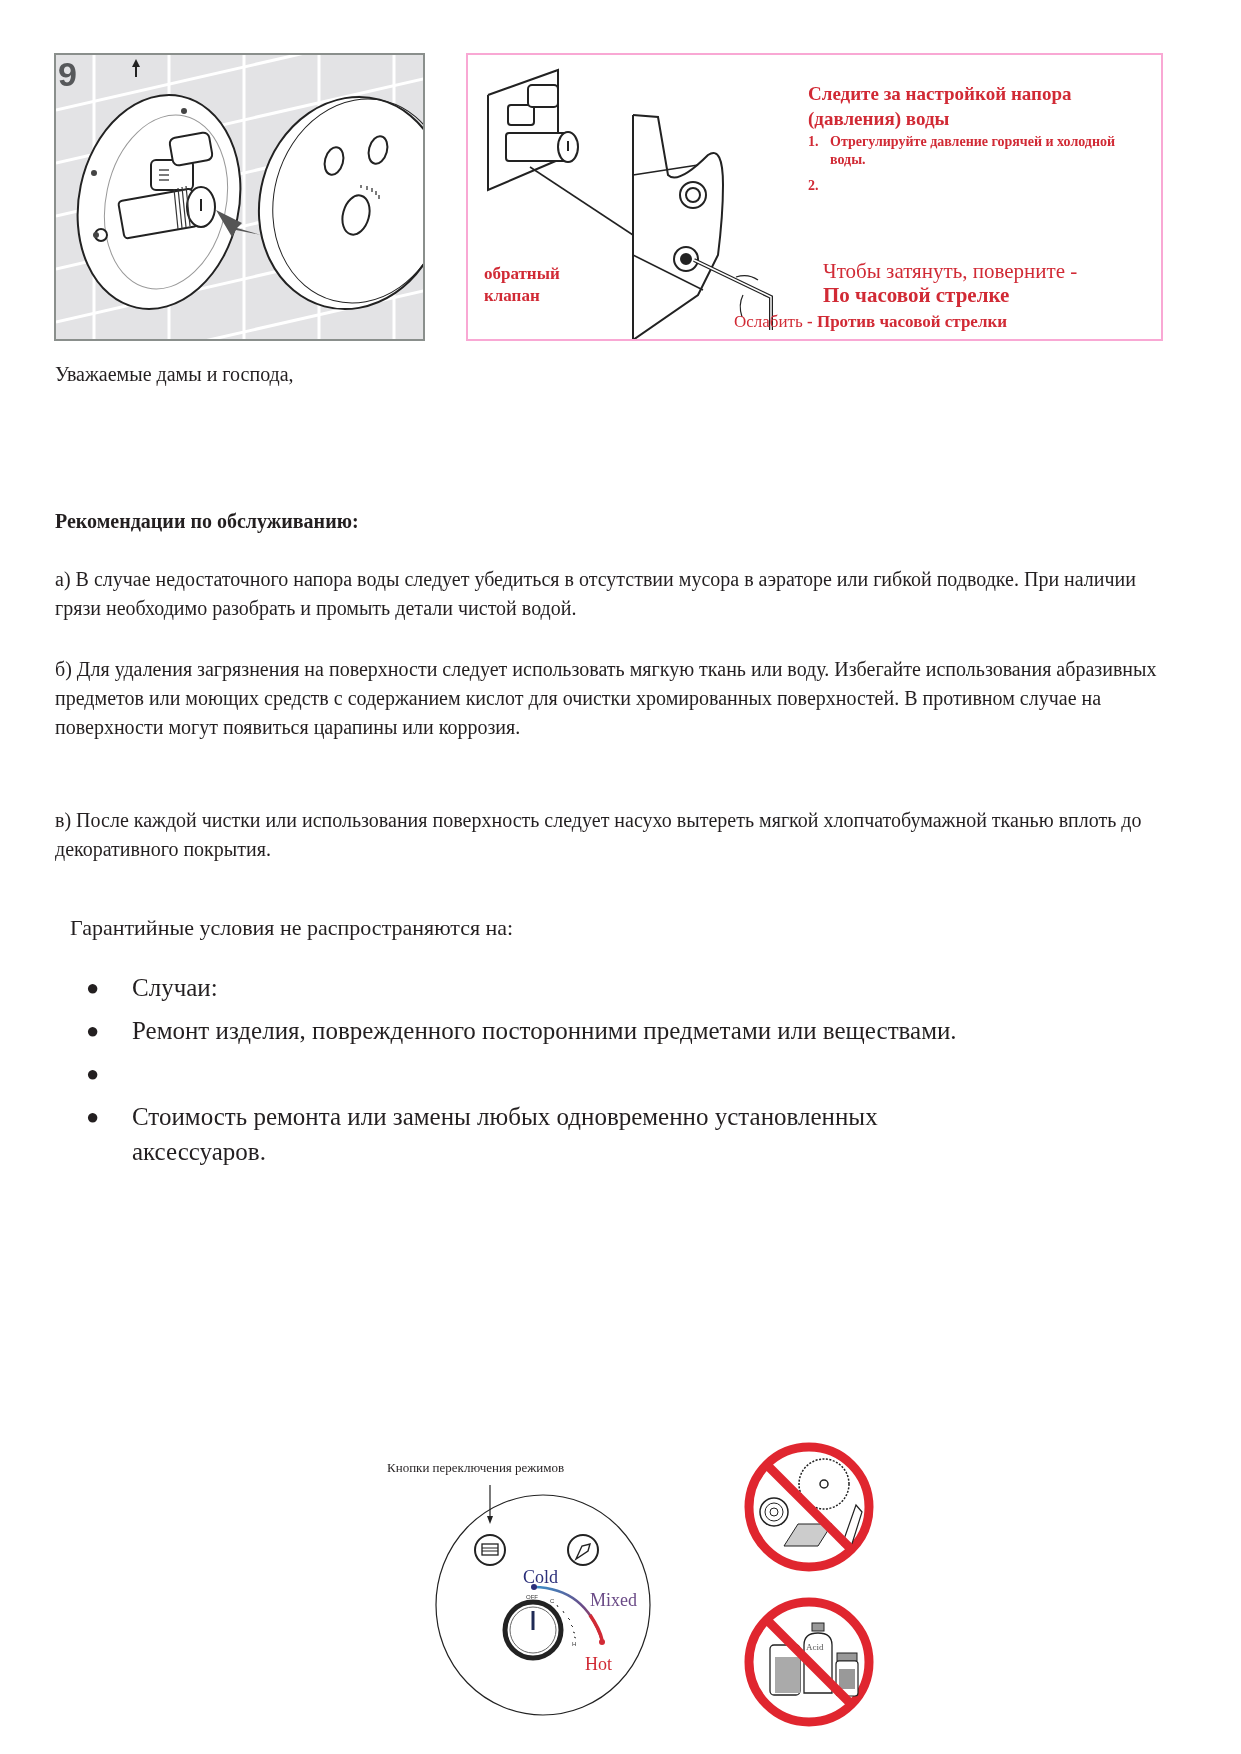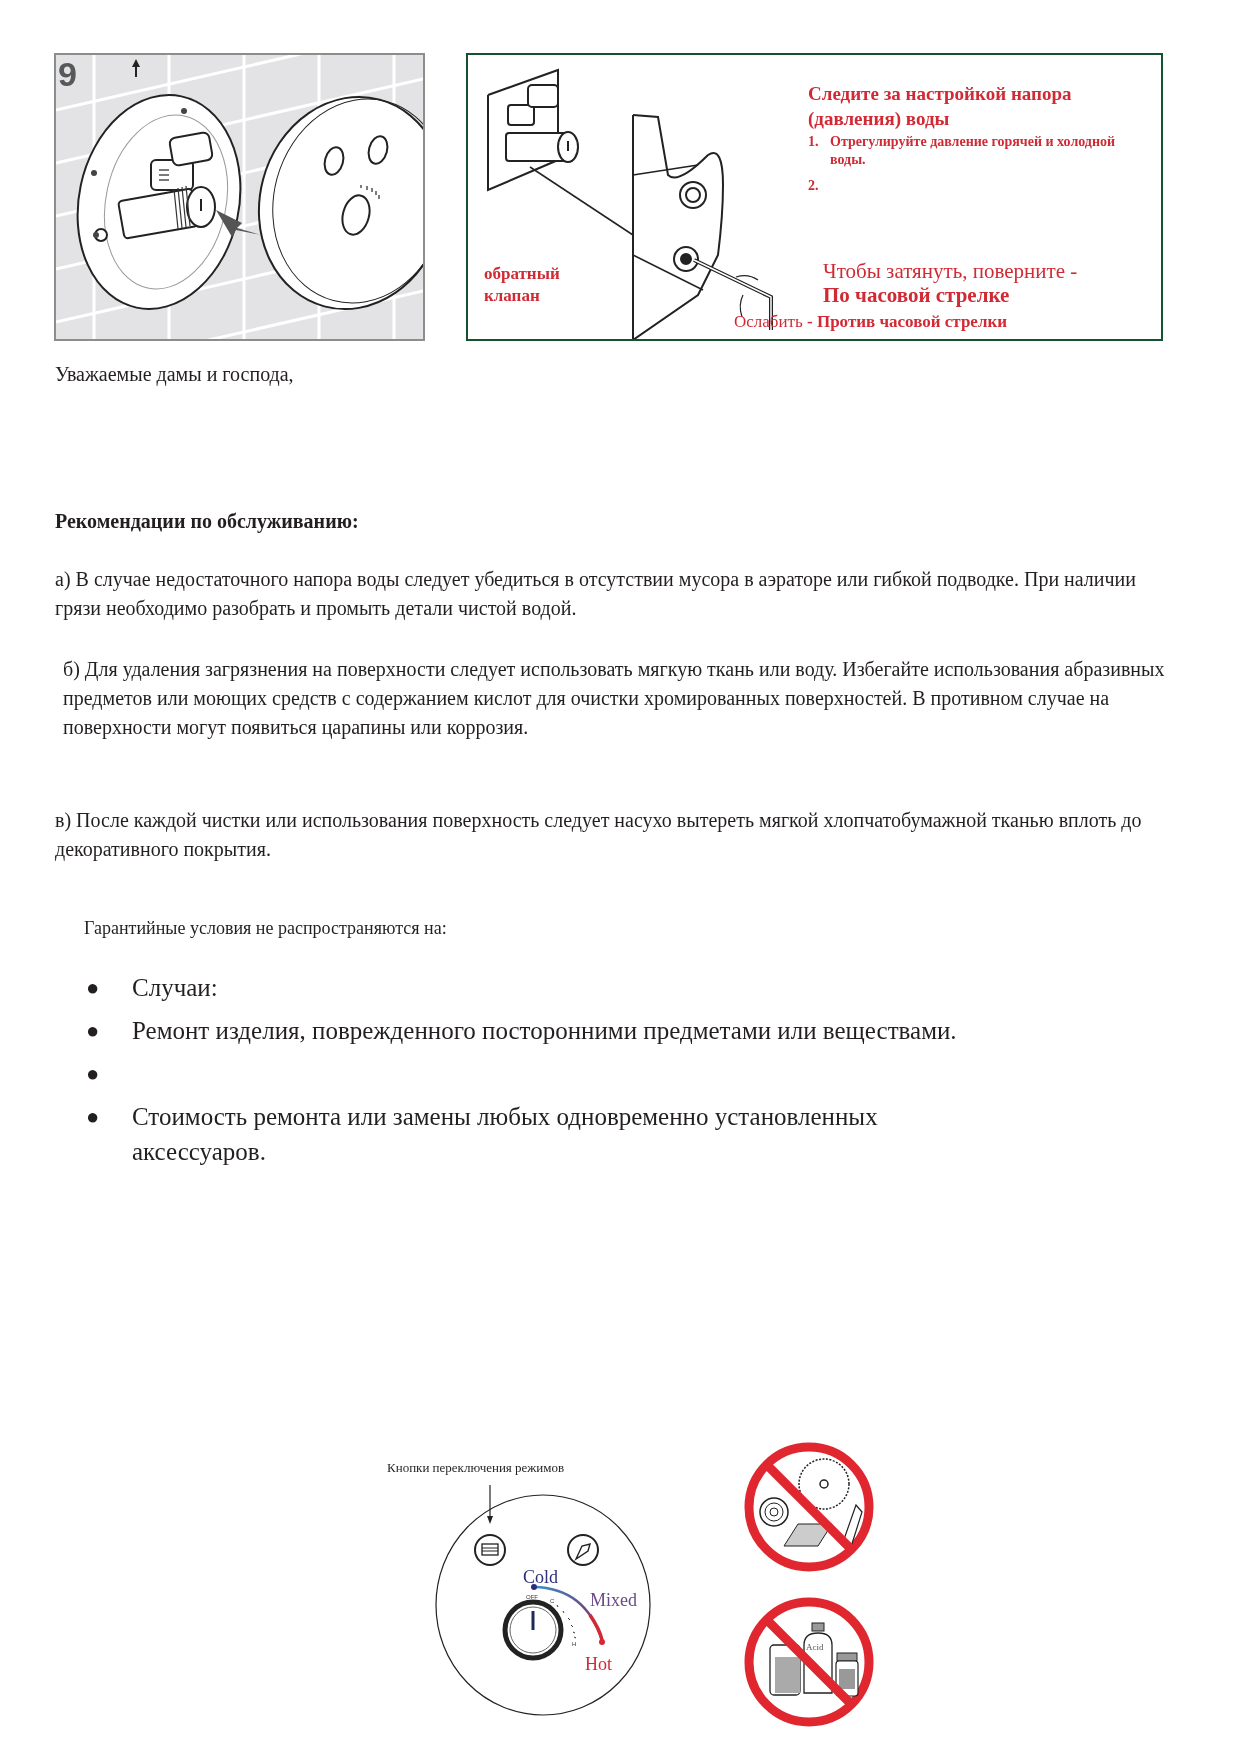--- a/index.html
+++ b/index.html
@@ -1,41 +1,41 @@
 <!DOCTYPE html>
 <html><head>
 <meta charset="utf-8">
 <style>
   html,body{margin:0;padding:0;background:#ffffff;}
   body{width:1241px;height:1754px;position:relative;overflow:hidden;font-family:"Liberation Serif","DejaVu Serif",serif;color:#231f20;}
   .abs{position:absolute;}
   
   #panel-left{left:54px;top:53px;width:371px;height:288px;border:2px solid #8a8f8c;background:#e3e3e5;box-sizing:border-box;overflow:hidden;}
-  #panel-right{left:466px;top:53px;width:697px;height:288px;border:2px solid #14532d;background:#ffffff;box-sizing:border-box;overflow:hidden;}
+  #panel-right{left:466px;top:53px;width:697px;height:288px;border:2px solid #f9a8d4;background:#ffffff;box-sizing:border-box;overflow:hidden;}
   .step-num{position:absolute;left:2px;top:2px;font-family:"Liberation Sans","DejaVu Sans",sans-serif;font-weight:bold;font-size:34px;color:#56585a;line-height:1;}
   .red{color:#d12a35;}
   .r-title{position:absolute;left:340px;top:26px;font-size:19px;font-weight:bold;line-height:25px;width:340px;}
   .r-list{position:absolute;left:340px;top:78px;font-size:14px;font-weight:bold;width:345px;line-height:18px;}
   .r-list .li{display:flex;}
   .r-list .n{width:22px;flex:none;}
   .r-list .li2{margin-top:8px;}
   .r-list .li2 .t span{display:block;}
   .r-list .li2 .t span+span{margin-top:10px;}
   .valve-label{position:absolute;left:16px;top:208px;font-size:17px;font-weight:bold;line-height:22px;}
   .tighten{position:absolute;left:355px;top:204px;font-size:21px;line-height:24px;}
   .tighten b{font-weight:bold;}
   .loosen{position:absolute;left:266px;top:255px;font-size:17px;line-height:24px;white-space:nowrap;}
   
   .txt{font-size:20px;line-height:29px;}
   #greeting{left:55px;top:360px;width:1120px;}
   #rec-title{left:55px;top:507px;font-weight:bold;}
   #para-a{left:55px;top:565px;width:1120px;}
-  #para-b{left:55px;top:655px;width:1120px;margin-left:8px;}
+  #para-b{left:55px;top:655px;width:1120px;}
   #para-c{left:55px;top:806px;width:1120px;}
-  #warranty-title{left:84px;top:913px;font-size:18px;line-height:30px;}
+  #warranty-title{left:70px;top:913px;font-size:22px;line-height:30px;}
   .bullets{left:86px;top:970px;width:1080px;font-size:25px;line-height:35px;}
   .bullet-row{display:flex;align-items:flex-start;}
   .dot{width:46px;flex:none;font-size:22px;line-height:35px;}
   .sub{margin-left:16px;}
   .bgap{margin-top:8px;}
   
   #mode-caption{left:387px;top:1460px;font-size:13px;line-height:16px;white-space:nowrap;}
 </style>
 </head>
 <body>

